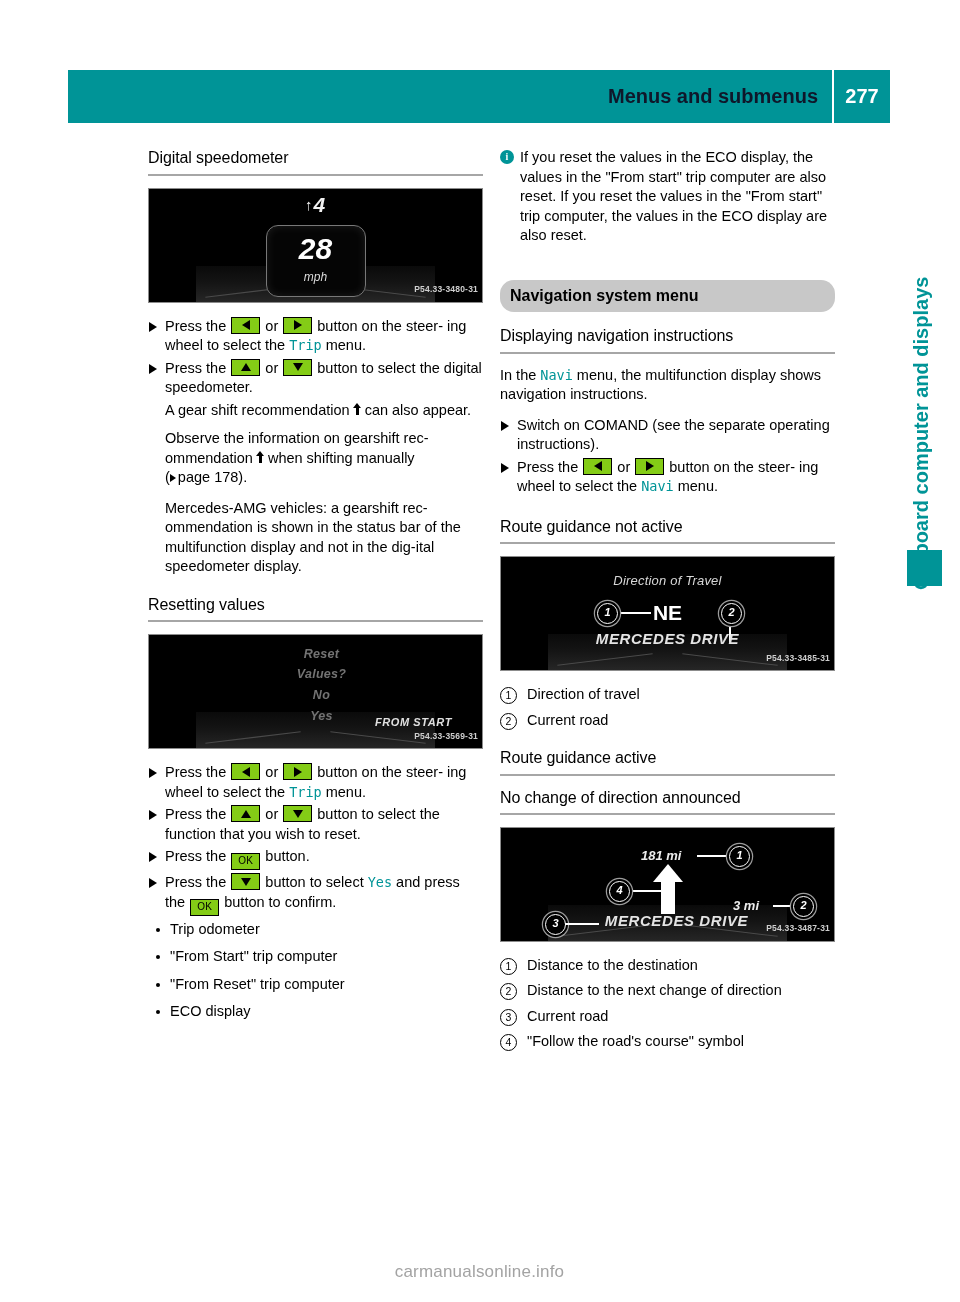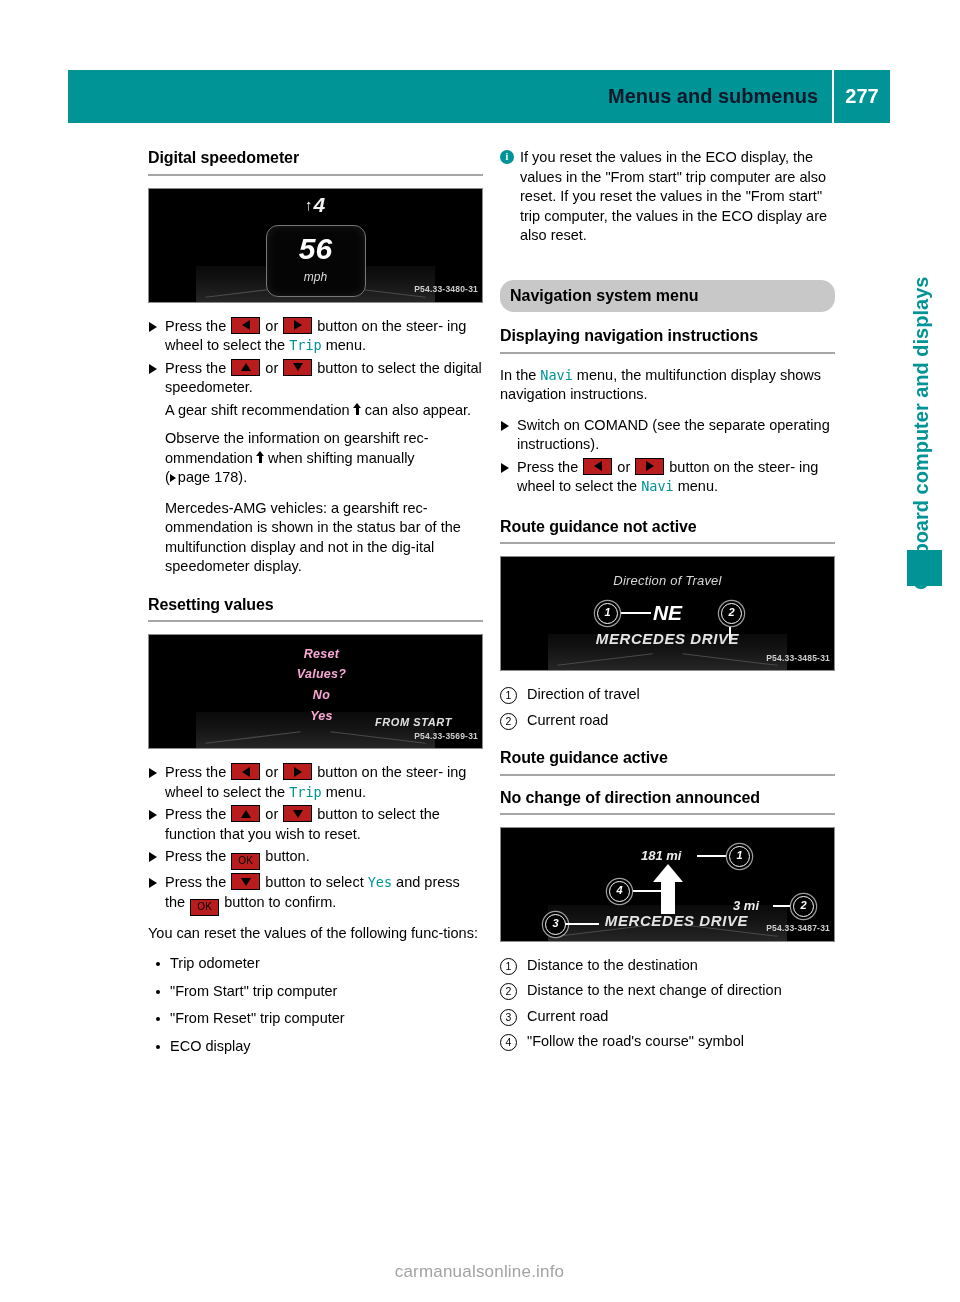--- a/index.html
+++ b/index.html
@@ -82,21 +82,21 @@
     top: 148px;
     width: 335px;
     font-size: 14.5px;
     line-height: 19.5px;
   }
   .col-left  { left: 148px; }
   .col-right { left: 500px; }
 
   h2.section-h {
     font-size: 16px;
-    font-weight: bold;
+    font-weight: normal;
     margin: 0 0 6px 0;
     padding: 0;
     letter-spacing: -0.1px;
   }
   .rule {
     height: 2px;
     background: #a6a6a6;
     margin: 0 0 12px 0;
   }
   .rule.thin { height: 1.5px; }
@@ -205,21 +205,21 @@
     color: #dcdcdc;
     font-size: 12px;
     font-style: italic;
   }
 
   
   .mfd-line {
     position: absolute;
     left: 12px; right: 0;
     text-align: center;
-    color: #f9a8d4;
+    color: #737373;
     font-size: 12.5px;
     font-style: italic;
     font-weight: bold;
     letter-spacing: 0.3px;
   }
   .from-start {
     position: absolute;
     right: 30px;
     bottom: 16px;
     color: #e0e0e0;
@@ -240,21 +240,20 @@
     font-style: italic;
     letter-spacing: 0.2px;
   }
   .nav-dir {
     position: absolute;
     left: 50%;
     top: 46px;
     transform: translateX(-50%);
     color: #ffffff;
     font-size: 21px;
-    font-style: italic;
     font-weight: bold;
   }
   .nav-road {
     position: absolute;
     left: 0; right: 0;
     bottom: 22px;
     text-align: center;
     color: #e4e4e4;
     font-size: 15px;
     font-style: italic;
@@ -366,21 +365,21 @@
     font-size: 10.5px;
     line-height: 14px;
     text-align: center;
     font-weight: normal;
   }
 
   
   .key {
     display: inline-block;
     border: 1.4px solid #000;
-    background: #b91c1c;
+    background: #84cc16;
     vertical-align: -3px;
     margin: 0 1px;
     text-align: center;
     line-height: 1;
   }
   .key.arrow {
     width: 27px;
     height: 15px;
     position: relative;
   }
@@ -489,21 +488,21 @@
 
   <h2 class="section-h">Digital speedometer</h2>
   <div class="rule"></div>
 
   <div class="figure">
     <div class="road"></div>
     <div class="gear-ind">
       <span style="font-size:15px;vertical-align:2px;">↑</span><span>4</span>
     </div>
     <div class="speed-box">
-      <div class="speed-val">56</div>
+      <div class="speed-val">28</div>
       <div class="speed-unit">mph</div>
     </div>
     <div class="fig-cap">P54.33-3480-31</div>
   </div>
 
   <ul class="steps">
     <li>
       <span class="tri"></span>
       <span>Press the</span>
       <span class="key arrow left"><i></i></span>
@@ -589,21 +588,20 @@
       <span class="key arrow down"><i></i></span>
       <span>button to select</span>
       <span class="mfd-word">Yes</span>
       <span>and</span>
       <span>press the</span>
       <span class="key ok">OK</span>
       <span>button to confirm.</span>
     </li>
   </ul>
 
-  <p class="para" style="margin-top:8px;">You can reset the values of the following func-tions:</p>
 
   <ul class="bullets">
     <li><span class="dot"></span><span>Trip odometer</span></li>
     <li><span class="dot"></span><span>"From Start" trip computer</span></li>
     <li><span class="dot"></span><span>"From Reset" trip computer</span></li>
     <li><span class="dot"></span><span>ECO display</span></li>
   </ul>
 </div>
 
 <div class="col col-right">

